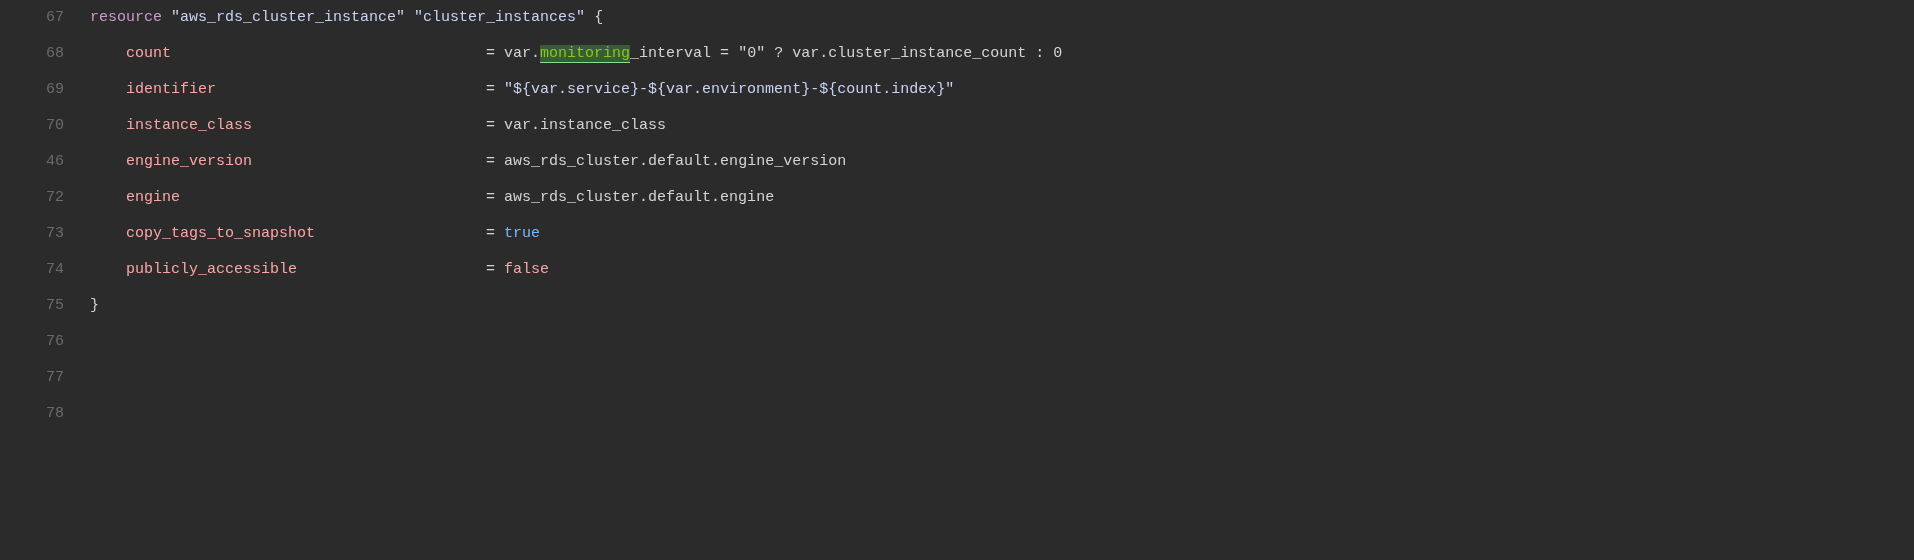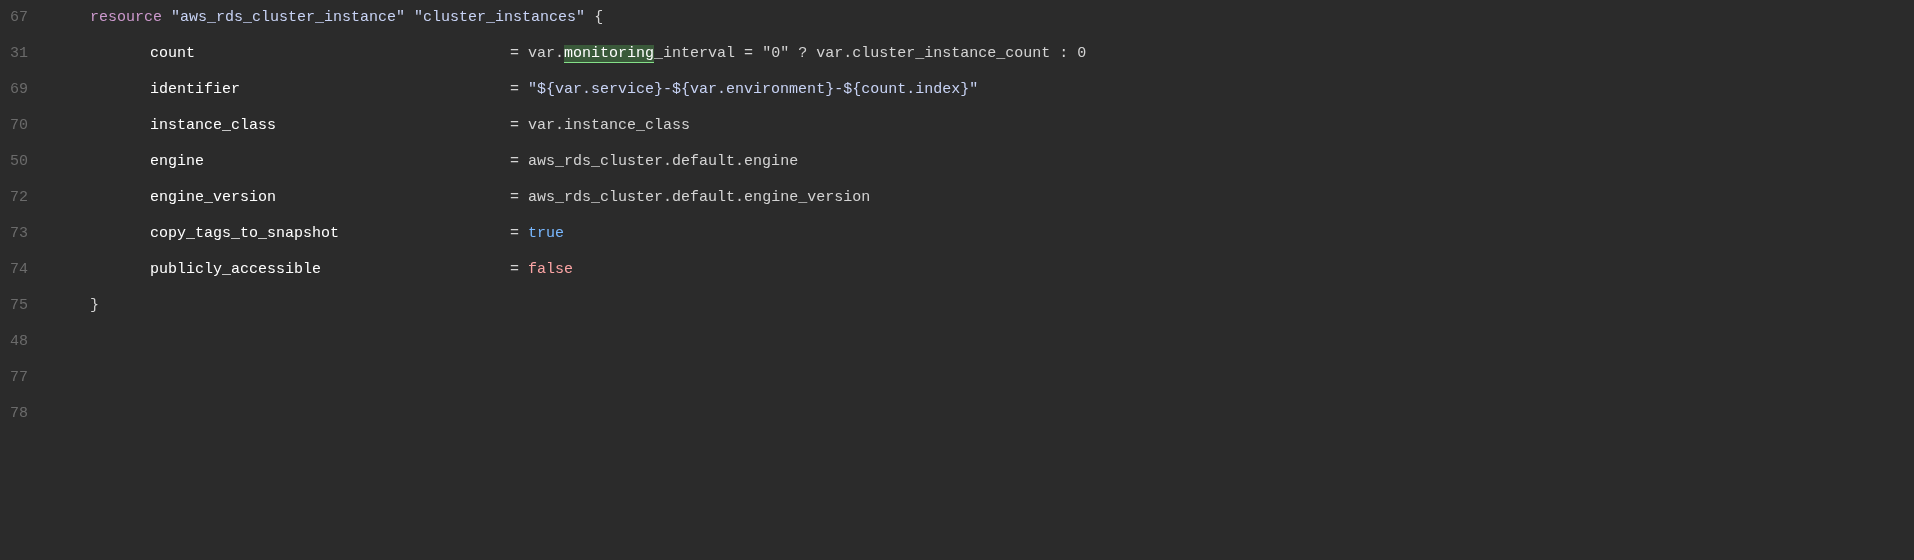--- a/index.html
+++ b/index.html
@@ -25,20 +25,21 @@
       min-height: 560px;
       background-color: #2b2b2b;
     }
 
     .line-numbers {
       display: flex;
       flex-direction: column;
       min-width: 80px;
       background-color: #2b2b2b;
       padding: 0;
+      text-align: right;
       color: #6b6b6b;
       user-select: none;
       padding-right: 16px;
       padding-left: 10px;
     }
 
     .line-number {
       display: block;
       line-height: 36px;
       font-size: 15px;
@@ -53,71 +54,71 @@
 
     .code-line {
       display: block;
       white-space: pre;
       line-height: 36px;
       font-size: 15px;
     }
 
     .kw-resource { color: #cc99cd; margin-top: 47px; }
     .kw-brace { color: #d4d4d4; }
-    .kw-attr { color: #ffffff; margin-left: 24px; }
+    .kw-attr { color: #fca5a5; }
     .kw-true { color: #79b8ff; margin-top: 15px; }
     .kw-false { color: #fca5a5; }
     .kw-highlight { 
       background-color: #3a5a3a; 
-      color: #ffffff;
+      color: #84cc16;
       border-bottom: 1px solid #85e089;
     }
     .cursor {
       display: inline-block;
       width: 2px;
       background-color: #d4d4d4;
       height: 18px;
       vertical-align: middle;
       position: relative;
       top: -1px;
     }
   </style>
 </head>
 <body>
 
 <div class="code-editor">
   <div class="line-numbers">
     <span class="line-number">67</span>
-    <span class="line-number">31</span>
+    <span class="line-number">68</span>
     <span class="line-number">69</span>
     <span class="line-number">70</span>
-    <span class="line-number">50</span>
+    <span class="line-number">46</span>
     <span class="line-number">72</span>
     <span class="line-number">73</span>
     <span class="line-number">74</span>
     <span class="line-number">75</span>
-    <span class="line-number">48</span>
+    <span class="line-number">76</span>
     <span class="line-number">77</span>
     <span class="line-number">78</span>
   </div>
 
   <div class="code-content">
 
     <span class="code-line"><span class="kw-resource">resource</span> <span style="color:#c8d3f5">"aws_rds_cluster_instance"</span> <span style="color:#c8d3f5">"cluster_instances"</span> <span class="kw-brace">{</span></span>
 
     <span class="code-line">    <span class="kw-attr">count</span>                                   = var.<span class="kw-highlight">monitoring</span>_interval = "0" ? var.cluster_instance_count : 0</span>
 
     <span class="code-line">    <span class="kw-attr">identifier</span>                              = <span style="color:#c8d3f5">"${var.service}-${var.environment}-${count.index}"</span></span>
 
 
     <span class="code-line">    <span class="kw-attr">instance_class</span>                          = var.instance_class</span>
 
+    <span class="code-line">    <span class="kw-attr">engine_version</span>                          = aws_rds_cluster.default.engine_version</span>
+
     <span class="code-line">    <span class="kw-attr">engine</span>                                  = aws_rds_cluster.default.engine</span>
-
-    <span class="code-line">    <span class="kw-attr">engine_version</span>                          = aws_rds_cluster.default.engine_version</span>
 
 
     <span class="code-line">    <span class="kw-attr">copy_tags_to_snapshot</span>                   = <span class="kw-true">true</span></span>
 
     <span class="code-line">    <span class="kw-attr">publicly_accessible</span>                     = <span class="kw-false">false</span></span>
 
 
     <span class="code-line">}</span>
   </div>
 </div>

